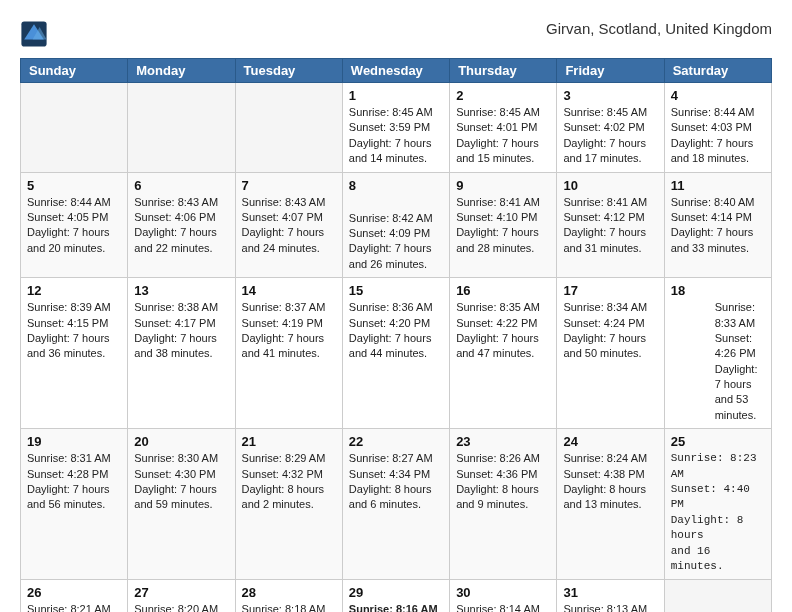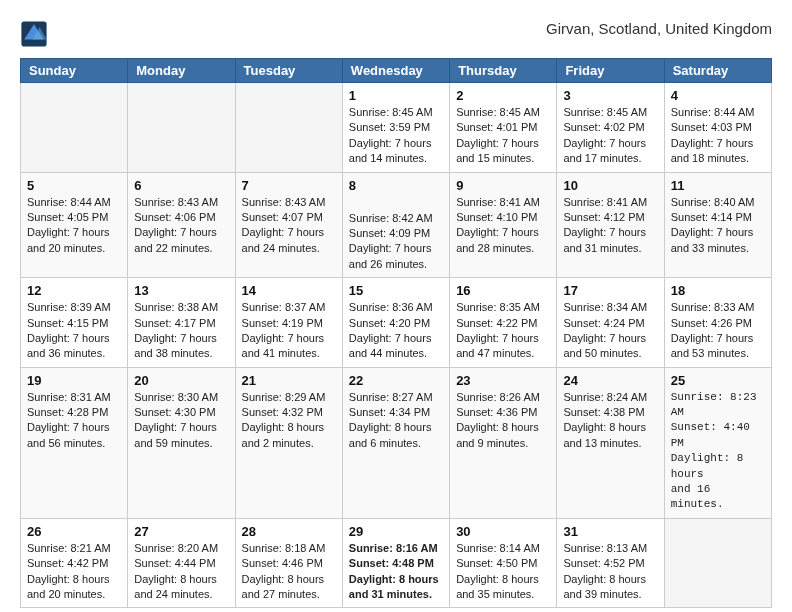--- a/index.html
+++ b/index.html
@@ -238,21 +238,21 @@
         </td>
         <td>
           <div class="day-number">17</div>
           <div class="day-info" style="white-space: pre-line;">Sunrise: 8:34 AM
 Sunset: 4:24 PM
 Daylight: 7 hours
 and 50 minutes.</div>
         </td>
         <td>
           <div class="day-number">18</div>
-          <div class="day-info" style="white-space: pre-line;">Sunrise: 8:33 AM
+          <div class="day-info" style="white-space: pre-line; margin-left: 44px;">Sunrise: 8:33 AM
 Sunset: 4:26 PM
 Daylight: 7 hours
 and 53 minutes.</div>
         </td>
       </tr>
       <tr>
         <td>
           <div class="day-number">19</div>
           <div class="day-info" style="white-space: pre-line;">Sunrise: 8:31 AM
 Sunset: 4:28 PM

